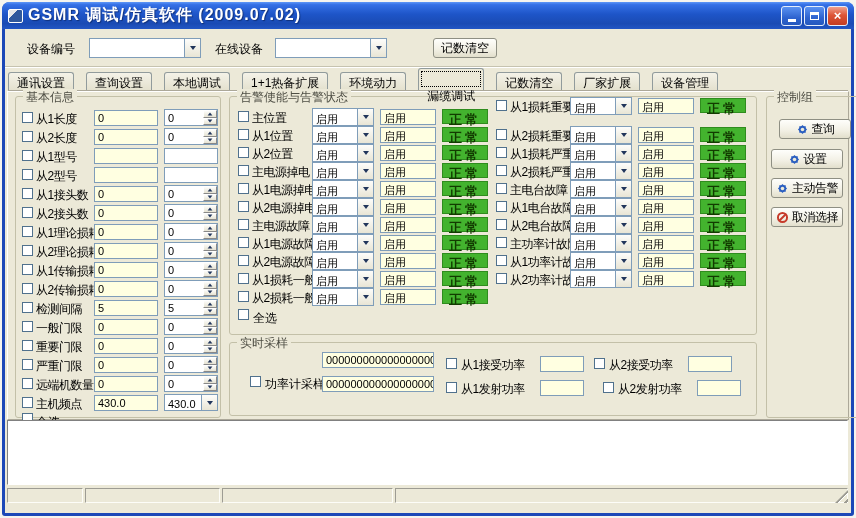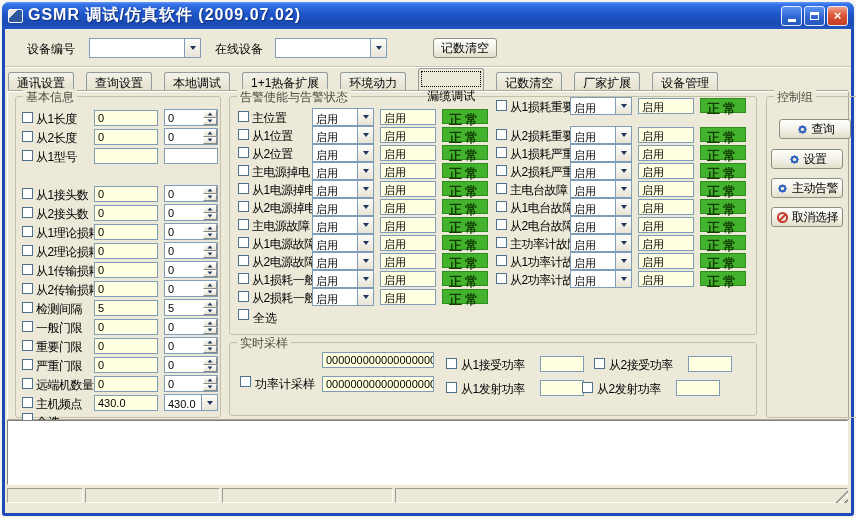--- a/index.html
+++ b/index.html
@@ -183,20 +183,26 @@
               </span>
             </span>
           </div>
         </div>
         <div class="bi-row" style="top: 50px;">
           <span class="cb"></span>
           <span class="bi-label">从1型号</span>
           <div class="yfield bi-f1"></div>
           <div class="wfield bi-f2t"></div>
         </div>
+        <div class="bi-row" style="top: 69px;">
+          <span class="cb"></span>
+          <span class="bi-label">从2型号</span>
+          <div class="yfield bi-f1"></div>
+          <div class="wfield bi-f2t"></div>
+        </div>
         <div class="bi-row" style="top: 88px;">
           <span class="cb"></span>
           <span class="bi-label">从1接头数</span>
           <div class="yfield bi-f1">0</div>
           <div class="spin bi-f2">
             <span class="spin-val">0</span>
             <span class="spin-btns">
               <span class="spin-btn">
                 <i class="tri-up"></i>
               </span>
@@ -638,21 +644,21 @@
           <div class="badge al-badge">正常</div>
         </div>
         <div class="sel-row" style="left: 8px; top: 212px;">
           <span class="cb" style="left: 0px;"></span>
           <span class="sel-label" style="left: 15px;">全选</span>
         </div>
       </div>
 
     <div class="group" id="sampling-group" style="left:221px; top:250px; width:528px; height:74px;">
       <span class="group-title">实时采样</span>
-      <div class="sel-row" style="left:10px; top:32px; width:88px;">
+      <div class="sel-row" style="left:20px; top:32px; width:88px;">
         <span class="cb" style="left:0; top:1px;"></span>
         <span class="sel-label" style="left:15px;">功率计采样</span>
       </div>
       <div class="yfield" style="left:92px; top:9px; width:112px;">00000000000000000000</div>
       <div class="yfield" style="left:92px; top:33px; width:112px;">00000000000000000000</div>
       <div id="sampling-items">
           <div class="sm-item" style="left: 216px; top: 13px; width: 140px;">
             <span class="cb"></span>
             <span class="sm-label">从1接受功率</span>
             <div class="yfield sm-field"></div>
@@ -660,21 +666,21 @@
           <div class="sm-item" style="left: 216px; top: 37px; width: 140px;">
             <span class="cb"></span>
             <span class="sm-label">从1发射功率</span>
             <div class="yfield sm-field"></div>
           </div>
           <div class="sm-item" style="left: 364px; top: 13px; width: 140px;">
             <span class="cb"></span>
             <span class="sm-label">从2接受功率</span>
             <div class="yfield sm-field"></div>
           </div>
-          <div class="sm-item" style="left: 352px; top: 37px; width: 140px;">
+          <div class="sm-item" style="left: 373px; top: 37px; width: 140px;">
             <span class="cb"></span>
             <span class="sm-label">从2发射功率</span>
             <div class="yfield sm-field"></div>
           </div>
         </div>
     </div>
 
     <div class="group" id="control-group" style="left:758px; top:4px; width:95px; height:322px;">
       <span class="group-title">控制组</span>
     <button class="xp-btn ctl-btn" style="top: 22px; margin-left: 8px;">

